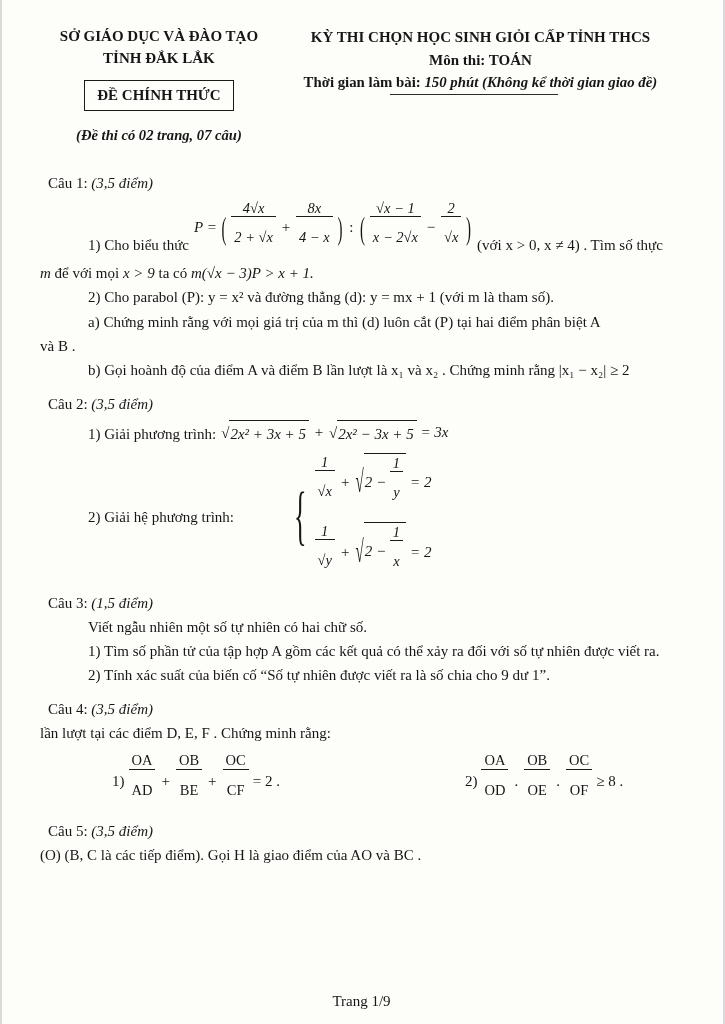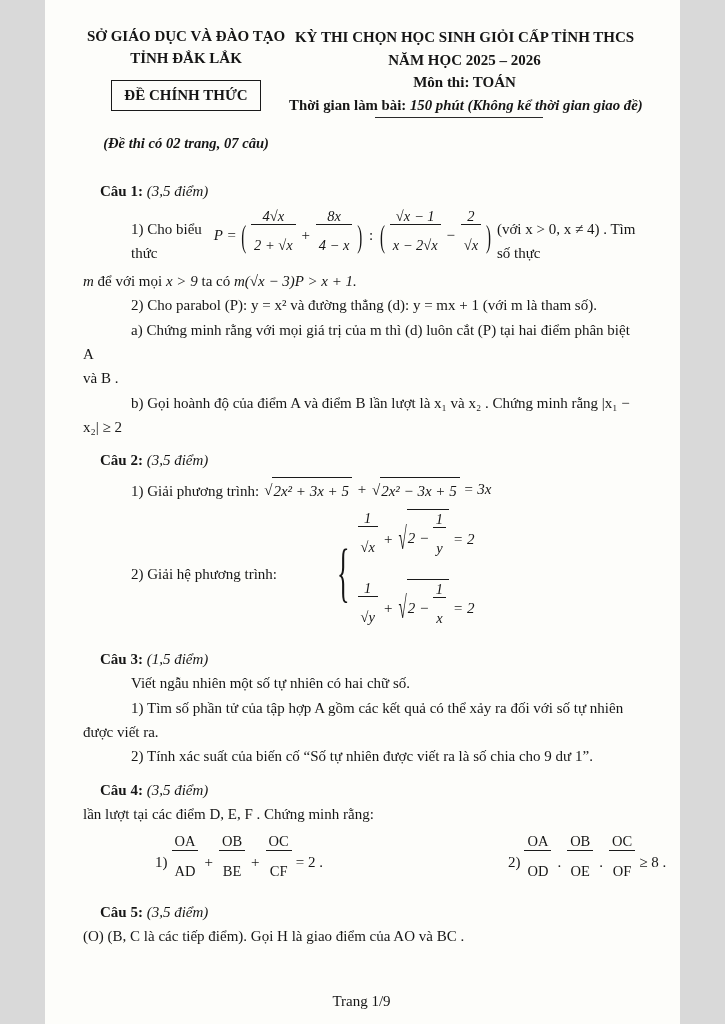--- a/index.html
+++ b/index.html
@@ -1,39 +1,39 @@
 <!DOCTYPE html>
 <html><head>
 <meta charset="utf-8">
 <style>
   * { margin:0; padding:0; box-sizing:border-box; }
   html,body { background:#d9d9d9; }
   .page {
-    width:635px; min-height:1024px; margin:0 auto; background:#fdfdfa;
+    width:721px; min-height:1024px; margin:0 auto; background:#fdfdfa;
     color:#161616; font-family:"Liberation Serif","DejaVu Serif",serif;
     font-size:15px; padding:26px 40px 14px 38px;
     display:flex; flex-direction:column;
   }
   .b { font-weight:bold; }
   .bi { font-weight:bold; font-style:italic; }
   .it { font-style:italic; }
 
   
   .hdr { display:flex; width:100%; }
   .hdr-left { width:37%; text-align:center; line-height:1.45; }
   .hdr-right { width:63%; text-align:center; line-height:1.5; }
-  .official-box { display:inline-block; border:1.6px solid #1a1a1a; padding:4px 12px; margin:10px 0 20px; font-weight:bold; }
+  .official-box { display:inline-block; border:1.6px solid #1a1a1a; padding:4px 12px; margin:10px 0 12px; font-weight:bold; }
   .note { font-size:14.6px; margin-top:2px; }
   .time-line { white-space:nowrap; font-size:14.8px; }
   .time-rule { width:168px; border-bottom:1.3px solid #2a2a2a; margin:1px auto 0; transform:translateX(-6px); }
 
   
   .content { margin-top:16px; line-height:1.62; }
   .sec-head { margin-top:9px; }
-  .cau-label { font-weight:bold; margin-left:17px; }
+  .cau-label { font-weight:normal; margin-left:8px; }
   .points { font-style:italic;margin-top:16px; }
   .para { text-indent:48px; }
   .para.noindent { text-indent:0; }
 
   
   .math { white-space:nowrap; font-style:italic; }
   .math.up { font-style:normal; }
   .frac { display:inline-block; vertical-align:middle; text-align:center; line-height:1.12; font-size:14.5px; }
   .frac .num { display:block; padding:0 3px; }
   .frac .den { display:block; border-top:1.1px solid #1a1a1a; padding:12px 3px; }
@@ -63,21 +63,20 @@
     <div class="hdr-left">
       <div class="b">SỞ GIÁO DỤC VÀ ĐÀO TẠO</div>
       <div class="b">TỈNH ĐẮK LẮK</div>
       <div>
         <span class="official-box">ĐỀ CHÍNH THỨC</span>
       </div>
       <div class="bi note">(Đề thi có 02 trang, 07 câu)</div>
     </div>
     <div class="hdr-right">
       <div class="b">KỲ THI CHỌN HỌC SINH GIỎI CẤP TỈNH THCS</div>
-      <div class="b">NĂM HỌC 2025 – 2026</div>
       <div class="b">Môn thi: TOÁN</div>
       <div class="time-line">
         <span class="b">Thời gian làm bài:</span>
         <span class="bi">150 phút (Không kể thời gian giao đề)</span>
       </div>
       <div class="time-rule"></div>
     </div>
   </div>
 
   <div class="content">

